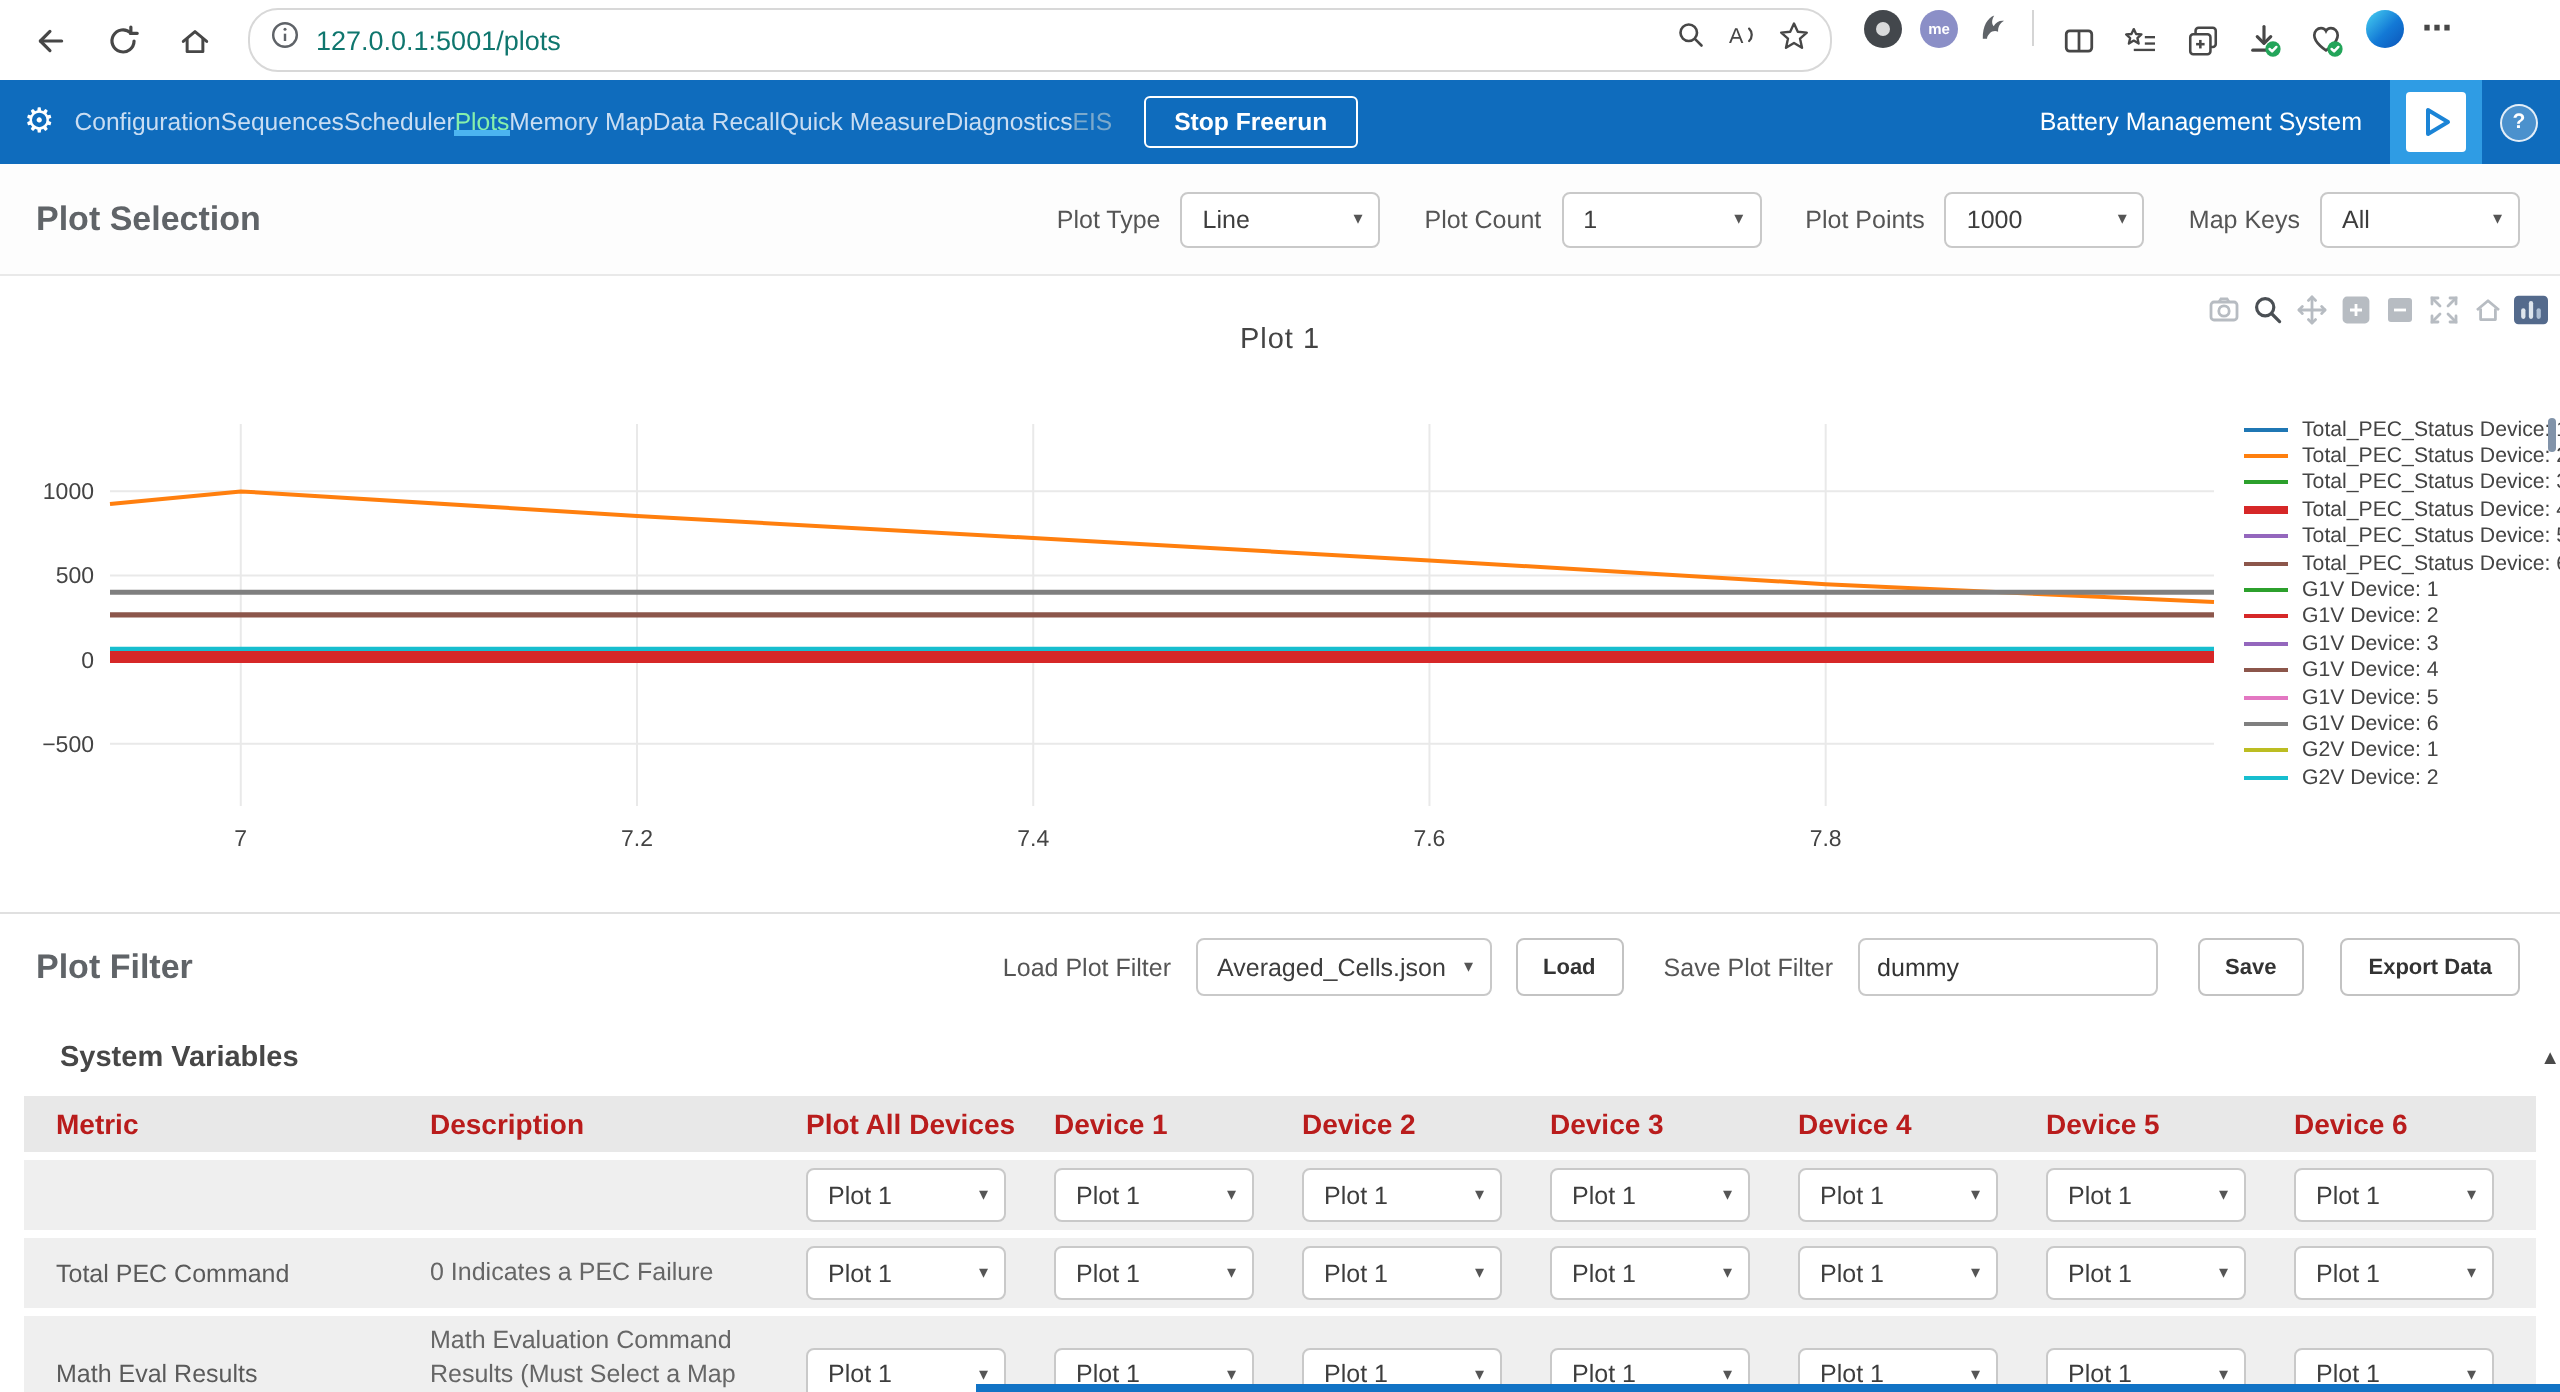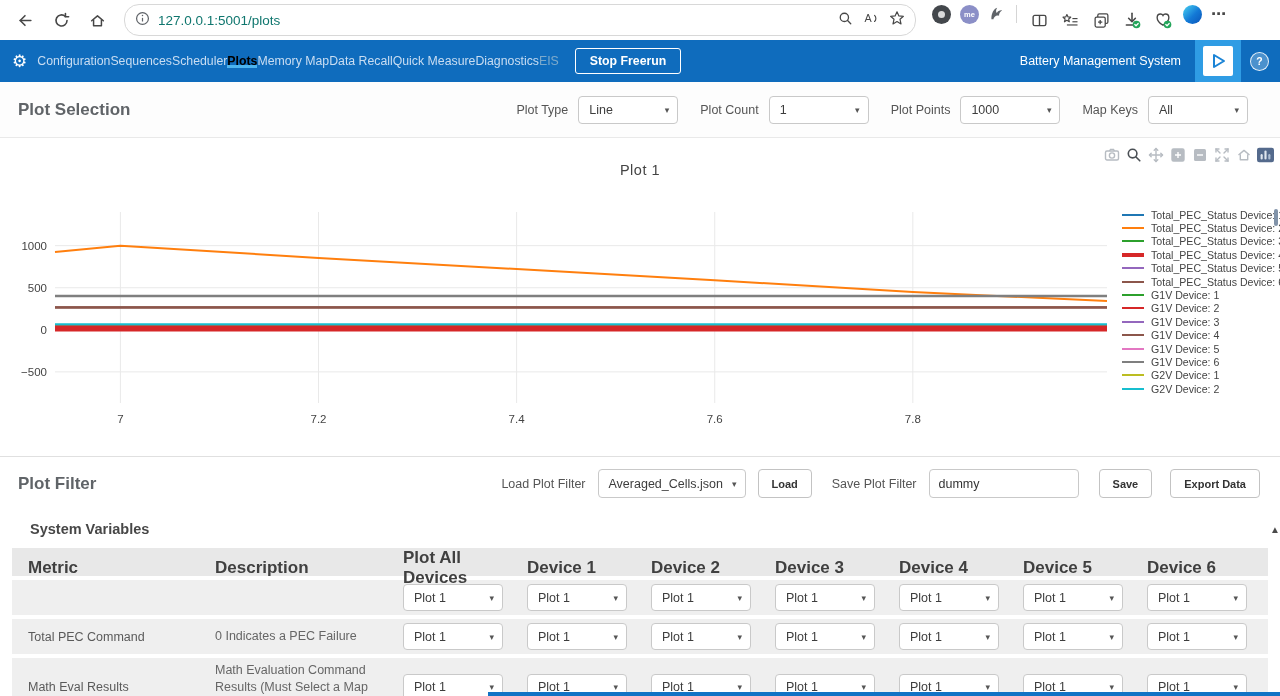--- a/index.html
+++ b/index.html
@@ -19,33 +19,33 @@
   .ext-dark i{width:7px;height:7px;border-radius:50%;background:#d9dadb;display:block;}
   .ext-me{background:#8b8fc7;color:#fff;font-size:7.5px;font-weight:bold;}
   .vdiv{width:1px;height:18px;background:#d5d5d5;margin:0 2px;}
   .edge-logo{width:19px;height:19px;border-radius:50%;background:linear-gradient(135deg,#49d3f2 0%,#1379d6 55%,#0b54b8 100%);}
   .more-dots{font-size:15px;color:#474747;font-weight:bold;letter-spacing:1px;}
   
   .navbar{height:42px;background:#0f6cbd;display:flex;align-items:center;padding:0 0 0 12px;box-sizing:border-box;}
   .gear{color:#fff;font-size:17px;margin-right:10px;font-family:"DejaVu Sans",sans-serif;}
   .nav-items{display:flex;align-items:center;height:42px;}
   .nav-item{display:flex;align-items:center;color:#c9ddf2;font-size:12.3px;position:relative;cursor:pointer;white-space:nowrap;}
-  .nav-item.active{color:#000000;font-weight:bold;}
+  .nav-item.active{color:#86efac;font-weight:normal;}
   .nav-item.active::after{content:"";position:absolute;left:0;right:0;bottom:0;height:3px;background:#4cb4f0;}
   .nav-item.disabled{color:rgba(255,243,222,0.45);}
   .stop-btn{margin-left:16px;background:transparent;border:1px solid #fff;border-radius:3px;color:#fff;
             font-size:12.3px;font-weight:bold;padding:5px 14px;cursor:pointer;font-family:inherit;}
   .brand{margin-left:auto;color:#fff;font-size:12.5px;white-space:nowrap;}
   .play-badge{width:46px;height:42px;background:#2f9ce4;display:flex;align-items:center;justify-content:center;margin-left:14px;cursor:pointer;}
   .play-inner{width:30px;height:30px;background:#fff;border-radius:2px;display:flex;align-items:center;justify-content:center;}
   .help{width:17px;height:17px;border-radius:50%;background:rgba(255,255,255,0.25);border:1px solid rgba(255,255,255,0.85);
         color:#fff;font-size:10.5px;font-weight:bold;display:flex;align-items:center;justify-content:center;margin:0 11px 0 9px;cursor:pointer;}
   
   .selbar{height:56px;background:#fdfdfd;border-bottom:1px solid #e9e9e9;display:flex;align-items:center;
-          padding:0 32px 0 18px;box-sizing:border-box;}
+          padding:0 20px 0 18px;box-sizing:border-box;}
   .sec-title{font-size:17px;font-weight:bold;color:#606468;}
   .ctlwrap{margin-left:auto;display:flex;align-items:center;gap:22px;}
   .ctl-group{display:flex;align-items:center;gap:10px;}
   .ctl-label{font-size:12.5px;color:#555;white-space:nowrap;}
   .dropdown{height:28px;min-width:100px;box-sizing:border-box;border:1px solid #c9c9c9;border-radius:4px;background:#fff;
             display:flex;align-items:center;justify-content:space-between;padding:0 8px 0 10px;cursor:pointer;}
   .dd-value{font-size:12.5px;color:#3d3d3d;}
   .dd-caret{font-size:9px;color:#555;margin-left:8px;}
   
   .chart-section{height:318px;position:relative;background:#fff;}
@@ -66,21 +66,21 @@
        padding:0 13px;cursor:pointer;font-family:inherit;}
   .txtinput{height:29px;width:150px;box-sizing:border-box;border:1px solid #c9c9c9;border-radius:4px;padding:0 9px;
             font-size:12.5px;color:#333;font-family:inherit;}
   .dd-filter{min-width:148px;height:29px;}
   
   .sysvar-head{height:38px;display:flex;align-items:center;padding-left:30px;gap:14px;background:#fff;justify-content:space-between;}
   .sysvar-title{font-size:14.5px;font-weight:bold;color:#474747;}
   .tri-up{font-size:10px;color:#4a4a4a;cursor:pointer;}
   .svtable{margin:0 12px;}
   .thead,.trow{display:grid;grid-template-columns:187px 188px repeat(7,124px);align-items:center;padding-left:16px;box-sizing:border-box;}
-  .thead{background:#e8e8e8;height:28px;font-size:17px;font-weight:bold;color:#404040;}
+  .thead{background:#e8e8e8;height:28px;font-size:14px;font-weight:bold;color:#b91c1c;}
   .trow{background:#efefef;margin-top:4px;min-height:27px;padding-top:4px;padding-bottom:4px;font-size:12.5px;color:#5a5a5a;}
   .td.desc{color:#666;line-height:1.35;padding-right:26px;}
   .table-dd{width:100px;min-width:100px;height:27px;}
   .bottom-strip{position:absolute;left:488px;bottom:0;width:792px;height:4px;background:#1173c5;}
 </style>
 </head>
 <body>
 
 <div class="btoolbar">
   <div class="bicon">

